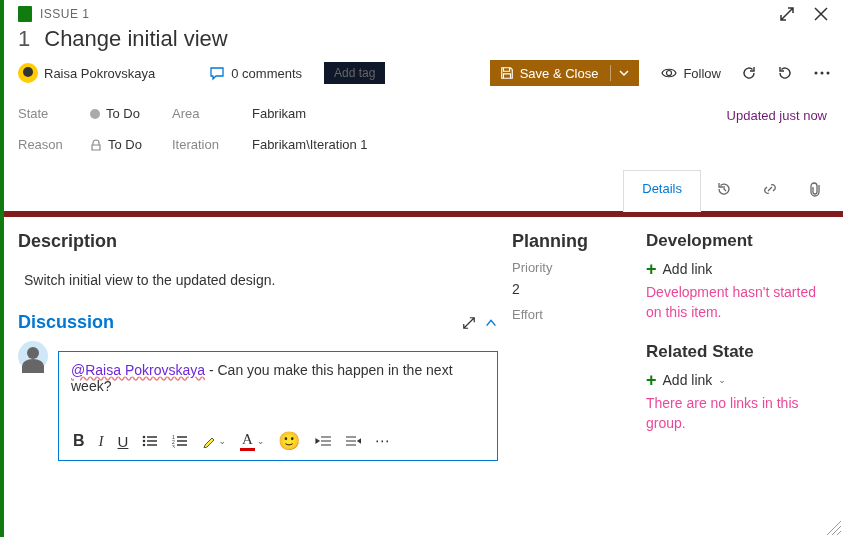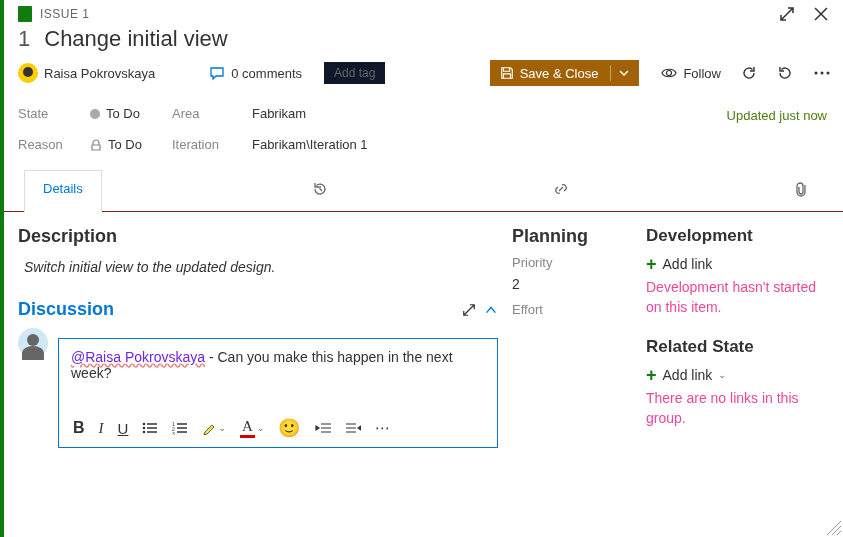--- a/index.html
+++ b/index.html
@@ -69,40 +69,40 @@
   .fields-row {
     display:flex; padding: 10px 14px 18px 14px; gap: 30px;
     align-items:flex-start;
     position: relative;
   }
   .field-block { display:grid; grid-template-columns: 62px auto; row-gap:16px; column-gap:10px; font-size:13px; }
   .field-label { color:#888; }
   .field-val { color:#333; display:flex; align-items:center; gap:6px;}
   .state-dot { width:10px; height:10px; border-radius:50%; background:#aaa; display:inline-block;}
   .lock-icon { width:12px; height:12px; }
-  .updated { position:absolute; right:16px; top:12px; color:#4d7c0f; font-size:13px;}
+  .updated { position:absolute; right:16px; top:12px; color:#701a75; font-size:13px;}
   .tabs {
-    display:flex; justify-content:space-between; padding: 0 20px;
-    border-bottom:1px solid #7f1d1d;
+    display:flex; justify-content:flex-end; padding: 0 6px;
+    border-bottom:6px solid #7f1d1d;
   }
   .tab {
     padding:10px 18px; font-size:13px; color:#666; cursor:pointer;
     border:1px solid transparent;
   }
   .tab.active { color:#0078d4; border:1px solid #ddd; border-bottom:1px solid #fff; margin-bottom:-1px; background:#fff; }
   .tab.icon-only { padding:10px 14px; }
   .body-grid {
     display:grid;
     grid-template-columns: 480px 120px 1fr;
     gap: 10px 14px;
     padding: 14px;
   }
   .section-h { font-size:18px; font-weight:600; margin-bottom:8px; }
   .section-h.blue { color:#0078d4; }
-  .desc-text { font-size:14px; color:#333; margin:12px 0 24px 6px;font-style:italic;}
+  .desc-text { font-size:14px; color:#333; margin:20px 0 24px 6px;}
   .discussion-header { display:flex; align-items:center; gap:8px;}
   .discussion-header .spacer{flex:1;}
   .disc-icon { width:14px; height:14px; cursor:pointer; fill:#0078d4; stroke:#0078d4; }
   .discussion-box {
     border:1px solid #0078d4;
     margin-top:10px;
     display:flex; flex-direction:column;
   }
   .disc-row { display:flex; gap:10px; margin-top:8px;}
   .disc-avatar { width:30px; height:30px; border-radius:50%; background:#d0e7f7; position:relative; flex-shrink:0;}

